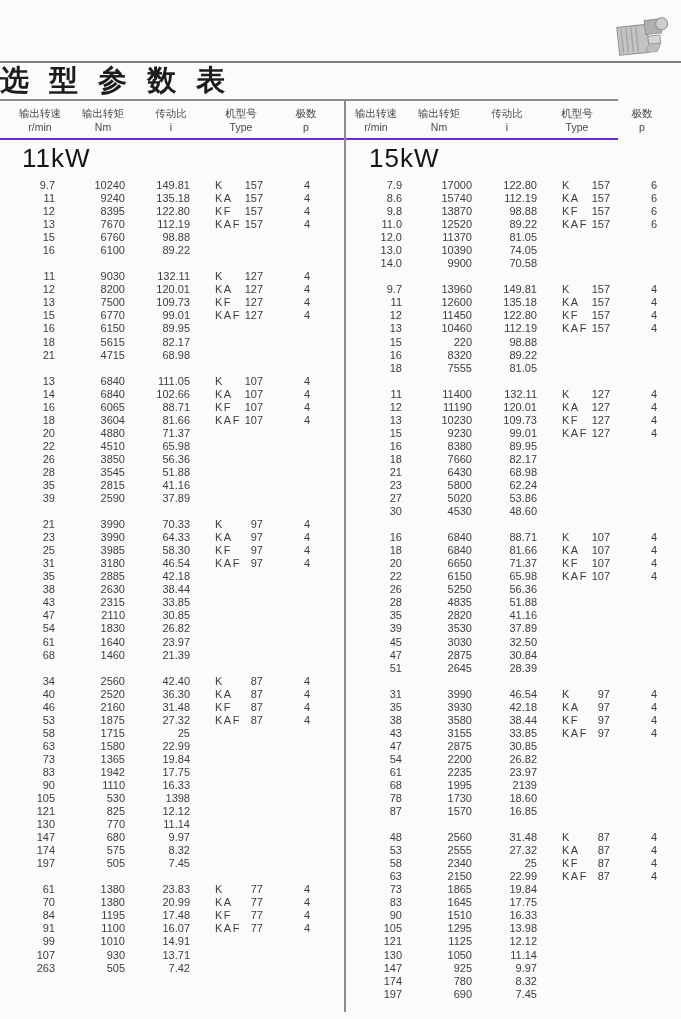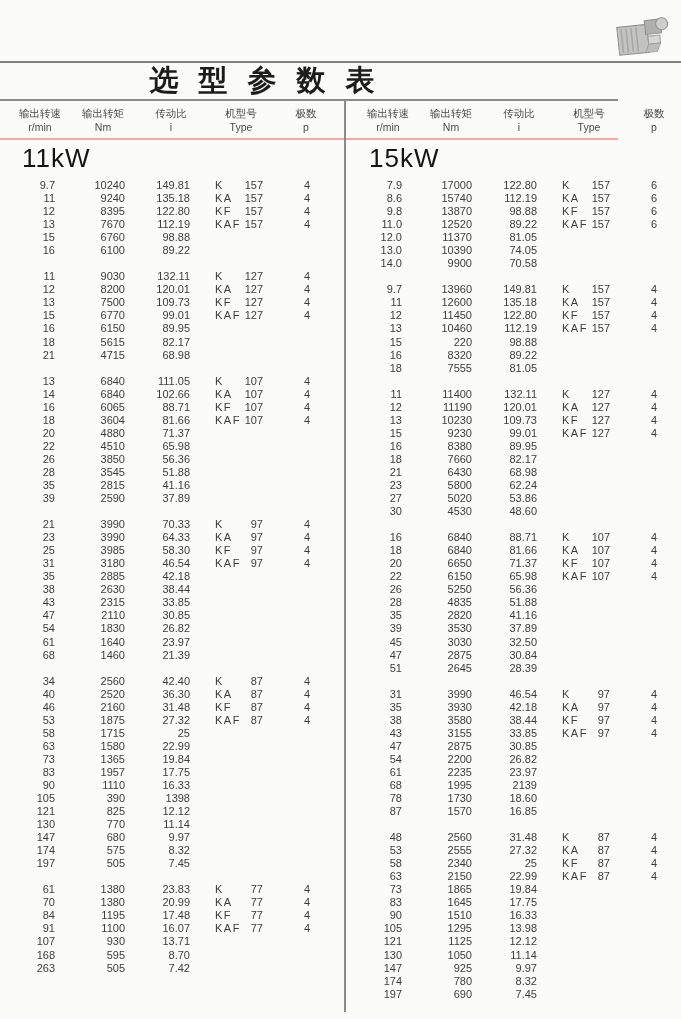--- a/index.html
+++ b/index.html
@@ -5,28 +5,28 @@
   html,body{margin:0;padding:0;}
   body{
     width:681px;height:1019px;position:relative;overflow:hidden;
     background:#fbfbf9;color:#3e3e3e;
     font-family:"Liberation Sans", sans-serif;
     -webkit-font-smoothing:antialiased;
   }
   .topline{position:absolute;left:0;top:61px;width:681px;height:2px;background:#7f7f7f;}
   .gearbox{position:absolute;left:608px;top:13px;width:66px;height:50px;}
   .doc-title{
-    position:absolute;top:63px;left:0;width:530px;text-align:center;
+    position:absolute;top:63px;left:0;width:530px;
     font-size:29px;font-weight:bold;color:#1c1c1c;letter-spacing:6px;line-height:34px;
     white-space:nowrap;
   }
   .header-band{
     position:absolute;top:99px;left:0;width:618px;height:37px;
-    border-top:2px solid #8a8a8a;border-bottom:2px solid #fca5a5;
-    display:flex;box-sizing:content-box;gap:12px;
+    border-top:2px solid #8a8a8a;border-bottom:2px solid #6d28d9;
+    display:flex;box-sizing:content-box;
   }
   .half-head{
     width:344px;box-sizing:border-box;padding:5px 0 0 12px;
     display:grid;grid-template-columns:56px 70px 66px 74px 56px;
   }
   .half-head.right{width:336px;padding-left:14px;}
   .head-cell{text-align:center;font-size:10.5px;color:#4a4a4a;line-height:14px;}
   .head-cn{display:block;}
   .head-en{display:block;}
   .vdivider{position:absolute;left:344px;top:99px;width:2px;height:913px;background:#8a8a8a;}
@@ -534,41 +534,41 @@
           <div class="c-torque">1365</div>
           <div class="c-ratio">19.84</div>
           <div class="c-type">
             <span class="type-prefix"></span>
             <span class="type-size"></span>
           </div>
           <div class="c-poles"></div>
         </div>
         <div class="row">
           <div class="c-speed">83</div>
-          <div class="c-torque">1957</div>
+          <div class="c-torque">1942</div>
           <div class="c-ratio">17.75</div>
           <div class="c-type">
             <span class="type-prefix"></span>
             <span class="type-size"></span>
           </div>
           <div class="c-poles"></div>
         </div>
         <div class="row">
           <div class="c-speed">90</div>
           <div class="c-torque">1110</div>
           <div class="c-ratio">16.33</div>
           <div class="c-type">
             <span class="type-prefix"></span>
             <span class="type-size"></span>
           </div>
           <div class="c-poles"></div>
         </div>
         <div class="row">
           <div class="c-speed">105</div>
-          <div class="c-torque">390</div>
+          <div class="c-torque">530</div>
           <div class="c-ratio">1398</div>
           <div class="c-type">
             <span class="type-prefix"></span>
             <span class="type-size"></span>
           </div>
           <div class="c-poles"></div>
         </div>
         <div class="row">
           <div class="c-speed">121</div>
           <div class="c-torque">825</div>
@@ -655,33 +655,33 @@
           <div class="c-speed">91</div>
           <div class="c-torque">1100</div>
           <div class="c-ratio">16.07</div>
           <div class="c-type">
             <span class="type-prefix">KAF</span>
             <span class="type-size">77</span>
           </div>
           <div class="c-poles">4</div>
         </div>
         <div class="row">
+          <div class="c-speed">99</div>
+          <div class="c-torque">1010</div>
+          <div class="c-ratio">14.91</div>
+          <div class="c-type">
+            <span class="type-prefix"></span>
+            <span class="type-size"></span>
+          </div>
+          <div class="c-poles"></div>
+        </div>
+        <div class="row">
           <div class="c-speed">107</div>
           <div class="c-torque">930</div>
           <div class="c-ratio">13.71</div>
-          <div class="c-type">
-            <span class="type-prefix"></span>
-            <span class="type-size"></span>
-          </div>
-          <div class="c-poles"></div>
-        </div>
-        <div class="row">
-          <div class="c-speed">168</div>
-          <div class="c-torque">595</div>
-          <div class="c-ratio">8.70</div>
           <div class="c-type">
             <span class="type-prefix"></span>
             <span class="type-size"></span>
           </div>
           <div class="c-poles"></div>
         </div>
         <div class="row">
           <div class="c-speed">263</div>
           <div class="c-torque">505</div>
           <div class="c-ratio">7.42</div>

